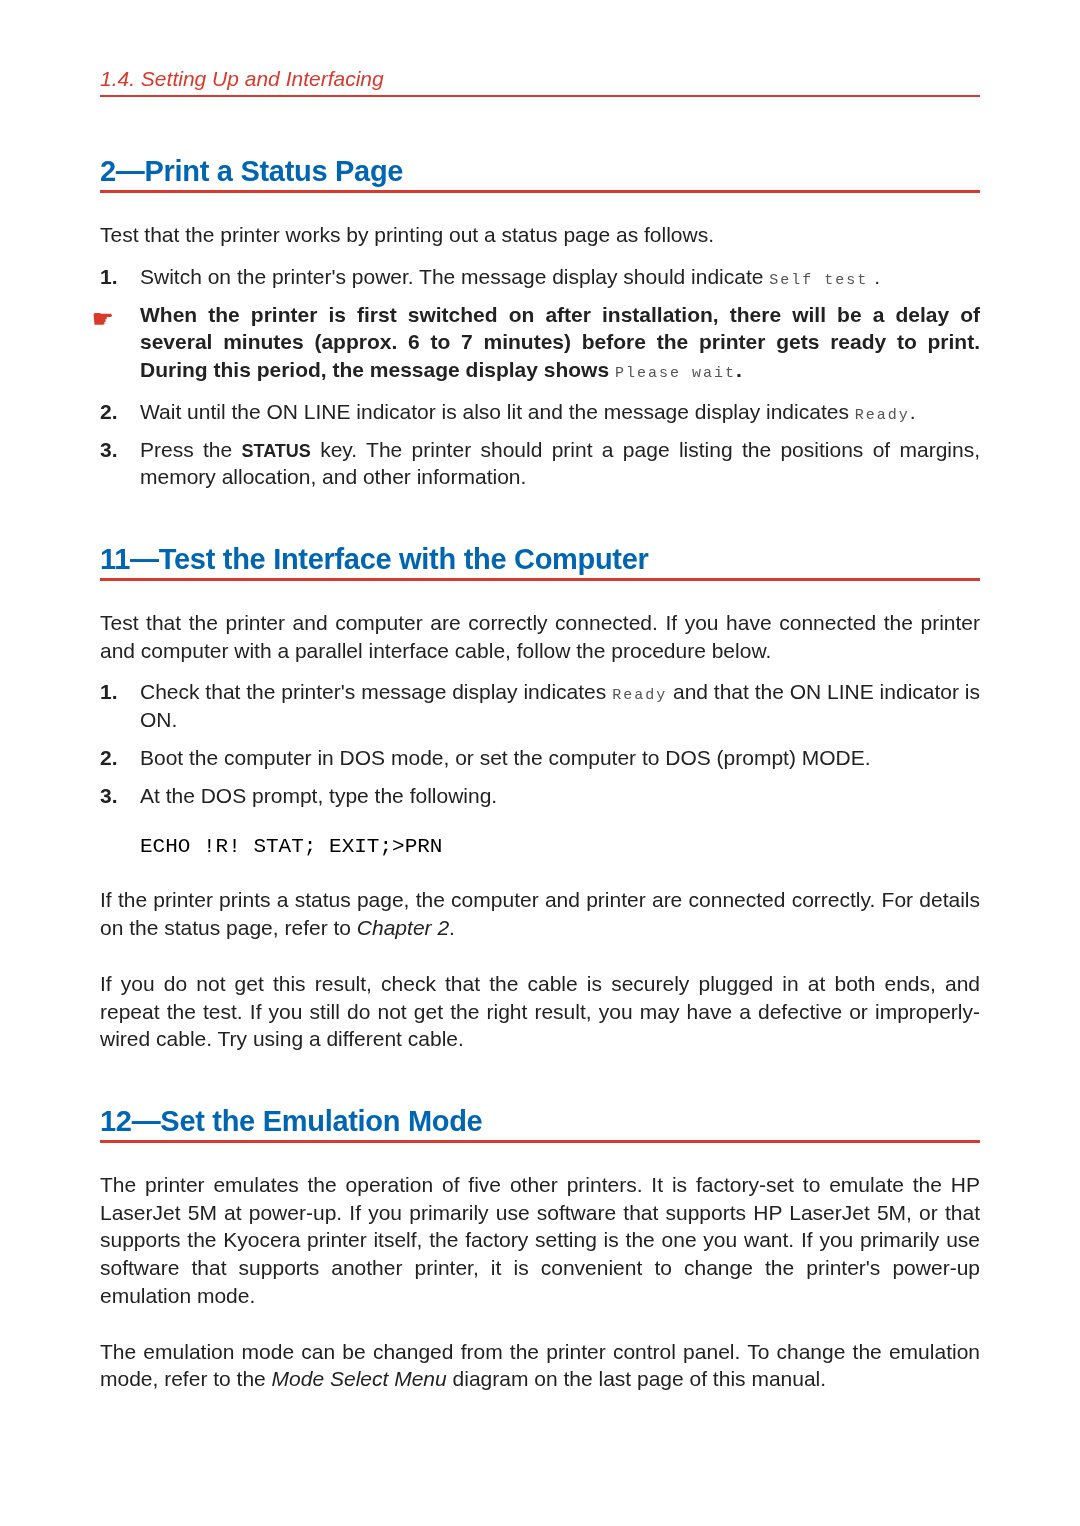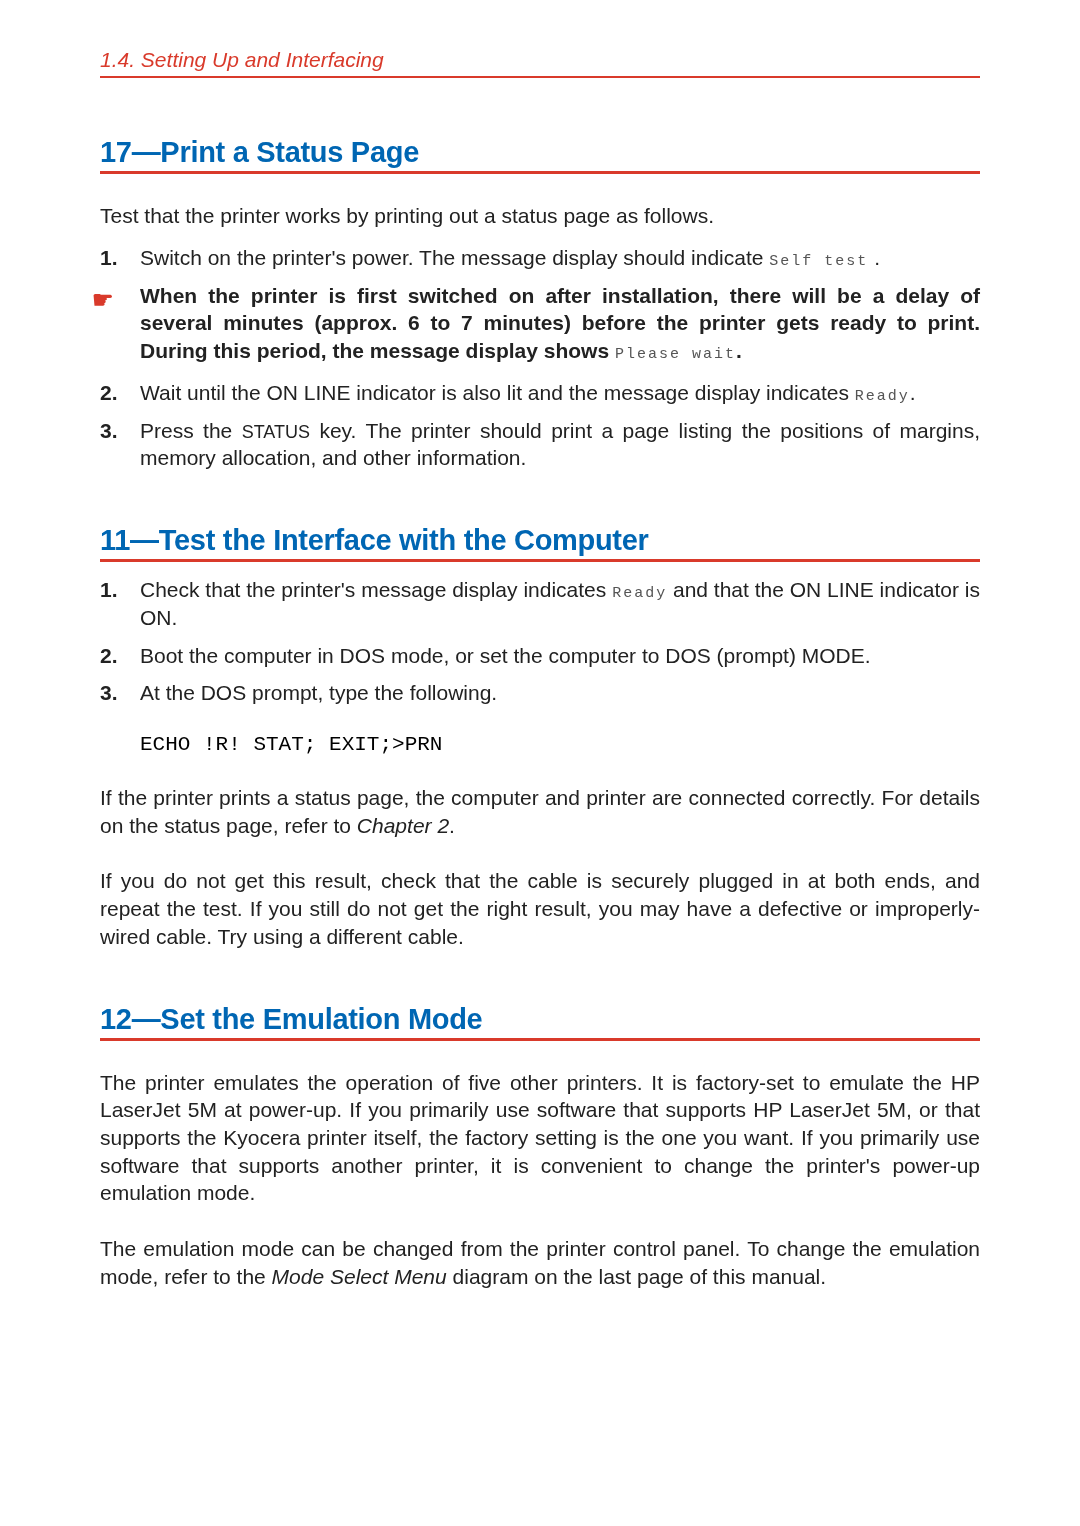--- a/index.html
+++ b/index.html
@@ -6,21 +6,21 @@
   body {
     background: #f0f0f0;
     font-family: Arial, Helvetica, sans-serif;
     display: flex;
     justify-content: center;
   }
   .page {
     width: 1080px;
     height: 1526px;
     background: #fff;
-    padding: 48px 100px 40px 100px;
+    padding: 67px 100px 40px 100px;
     position: relative;
   }
   .header-line {
     font-style: italic;
     color: #d93a2b;
     font-size: 21px;
     font-family: Arial, sans-serif;
     padding-bottom: 4px;
     border-bottom: 2px solid #d93a2b;
   }
@@ -76,21 +76,21 @@
     color: #d93a2b;
   }
   .lcd {
     font-family: "Courier New", monospace;
     font-weight: normal;
     font-size: 15px;
     letter-spacing: 2px;
     color: #555;
   }
   .status-key {
-    font-weight: normal;
+    font-weight: bold;
     font-size: 18px;
     margin-top: 48px;
   }
   .italic { font-style: italic; }
   .code-block {
     font-family: "Courier New", monospace;
     font-size: 21px;
     margin-top: 26px;
     margin-left: 40px;
     white-space: pre;
@@ -111,21 +111,21 @@
     font-family: Arial, sans-serif;
   }
 </style>
 </head>
 <body>
 
 <div class="page">
 
   <div class="header-line">1.4.  Setting Up and Interfacing</div>
 
-  <div class="section-title first">17—Print a Status Page</div>
+  <div class="section-title first">2—Print a Status Page</div>
 
   <p class="body-para">Test that the printer works by printing out a status page as follows.</p>
 
   <ul class="ol">
     <li>
       <span class="num">1.</span>
       <span>Switch on the printer's power. The message display should indicate </span><span class="lcd">Self test</span><span> .</span>
     </li>
   </ul>
 
@@ -141,20 +141,21 @@
     </li>
     <li class="just">
       <span class="num">3.</span>
       <span>Press the </span><span class="status-key">STATUS</span><span> key. The printer should print a page listing the positions of margins, memory allocation, and other information.</span>
     </li>
   </ul>
 
 
   <div class="section-title">11—Test the Interface with the Computer</div>
 
+  <p class="body-para just">Test that the printer and computer are correctly connected. If you have connected the printer and computer with a parallel interface cable, follow the procedure below.</p>
 
   <ul class="ol">
     <li class="just">
       <span class="num">1.</span>
       <span>Check that the printer's message display indicates </span><span class="lcd">Ready</span><span> and that the ON LINE indicator is ON.</span>
     </li>
     <li>
       <span class="num">2.</span>
       <span>Boot the computer in DOS mode, or set the computer to DOS (prompt) MODE.</span>
     </li>

